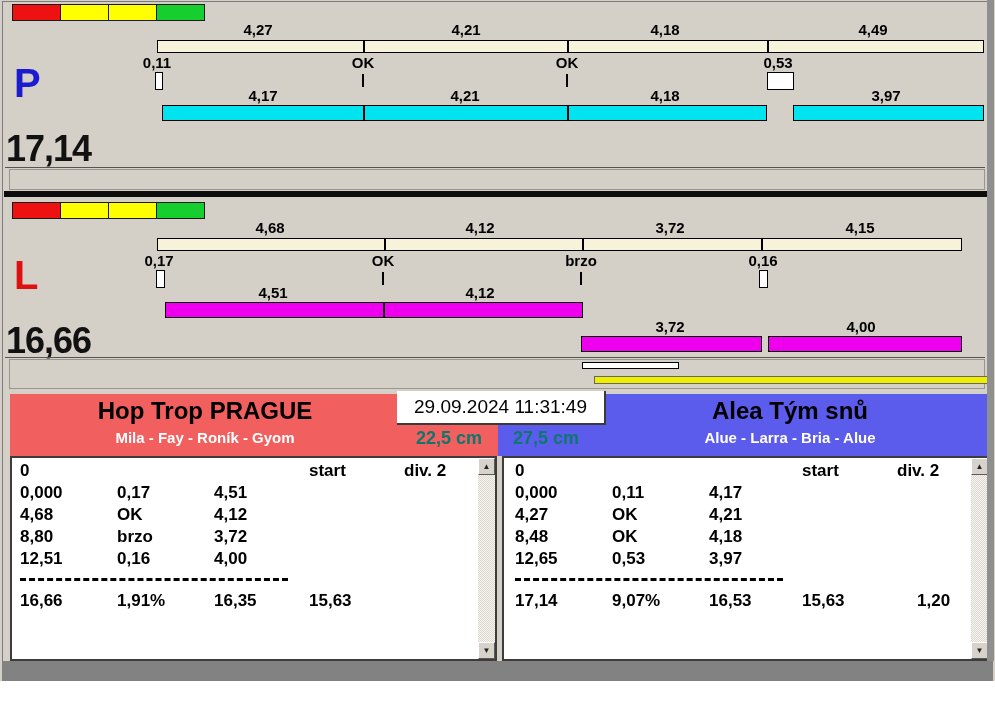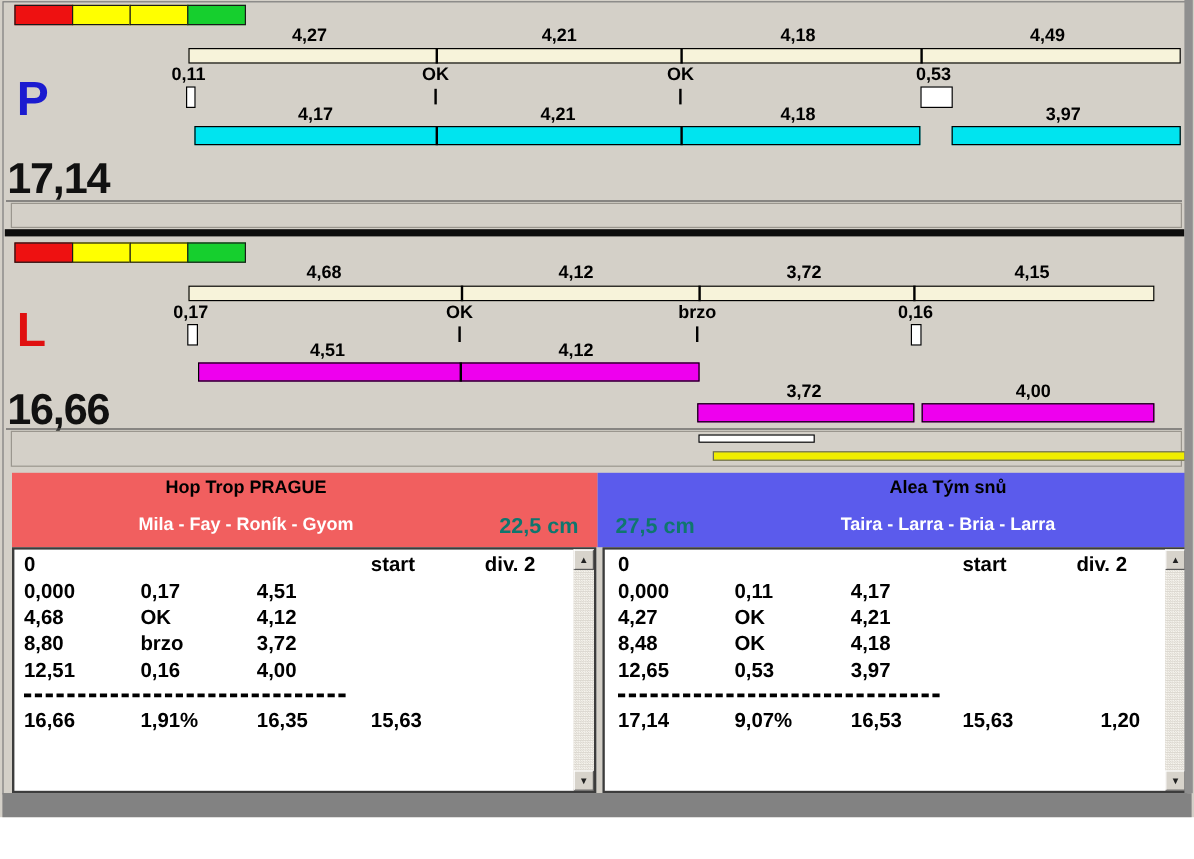--- a/index.html
+++ b/index.html
@@ -11,21 +11,21 @@
   .bar{position:absolute;box-sizing:border-box;border:1px solid #000;}
   .btick{position:absolute;top:-1px;bottom:-1px;width:2px;background:#000;}
   .mtick{position:absolute;width:2px;height:13px;background:#000;}
   .mrect{position:absolute;height:18px;background:#fff;border:1px solid #000;box-sizing:border-box;}
   .letter{position:absolute;font-weight:bold;font-size:40px;line-height:1;}
   .laneTotal{position:absolute;font-weight:bold;font-size:36px;line-height:1;color:#111;letter-spacing:-1px;}
   .hline{position:absolute;height:1px;background:#555;left:5px;width:980px;}
   .strip{position:absolute;border:1px solid #9a968e;box-sizing:border-box;}
   .sep{position:absolute;left:4px;width:983px;height:6px;background:#0d0d0d;}
   .teamhdr{position:absolute;top:394px;height:62px;}
-  .hdrTitle{position:absolute;transform:translateX(-50%);font-weight:bold;font-size:15px;color:#000;white-space:nowrap;line-height:1;}
+  .hdrTitle{position:absolute;transform:translateX(-50%);font-weight:bold;font-size:24px;color:#000;white-space:nowrap;line-height:1;}
   .hdrSub{position:absolute;transform:translateX(-50%);font-weight:bold;font-size:15px;color:#fff;white-space:nowrap;line-height:1;}
   .handicap{position:absolute;transform:translateX(-50%);font-weight:bold;font-size:18px;color:#0f766e;white-space:nowrap;line-height:1;}
   #datebox{position:absolute;left:397px;top:391px;width:209px;height:34px;background:#fff;border-right:2px solid #3a3a3a;border-bottom:2px solid #3a3a3a;box-sizing:border-box;display:flex;align-items:center;justify-content:center;font-size:19px;color:#000;white-space:nowrap;}
   .list{position:absolute;top:456px;height:205px;background:#fff;border:2px solid #3c3c3c;box-sizing:border-box;}
   .cell{position:absolute;font-weight:bold;font-size:17px;color:#000;white-space:nowrap;line-height:1;}
   .dash{position:absolute;border-top:3px dashed #000;width:268px;height:0;}
   .sbwrap{position:absolute;right:0;top:0;bottom:0;width:17px;background:#efede7;
           background-image:conic-gradient(#f7f5ef 25%,#dbd7cf 0 50%,#f7f5ef 0 75%,#dbd7cf 0);
           background-size:2px 2px;}
   .sbbtn{position:absolute;left:0;width:17px;height:17px;background:#d7d3cb;border:1px solid;border-color:#fff #5a5a5a #5a5a5a #fff;box-sizing:border-box;display:flex;align-items:center;justify-content:center;font-size:8px;color:#222;line-height:1;cursor:default;}
@@ -129,23 +129,24 @@
   <div class="bar" style="left: 594px; top: 376px; width: 394px; height: 8px; border-color: rgb(102, 102, 102); background: rgb(240, 238, 0);"></div>
 
   <div class="teamhdr" style="left: 10px; width: 488px; background: rgb(241, 95, 95);"></div>
   <div class="teamhdr" style="left: 498px; width: 492px; background: rgb(91, 91, 236);"></div>
 
   <span class="hdrTitle" style="left:205px;top:399px;">Hop Trop PRAGUE</span>
   <span class="hdrSub" style="left:205px;top:430px;">Mila - Fay - Roník - Gyom</span>
   <span class="handicap" style="left:449px;top:429px;">22,5 cm</span>
 
   <span class="hdrTitle" style="left:790px;top:399px;">Alea Tým snů</span>
-  <span class="hdrSub" style="left:790px;top:430px;">Taira - Larra - Bria - Larra</span>
+  <span class="hdrSub" style="left:790px;top:430px;">Alue - Larra - Bria - Alue</span>
   <span class="handicap" style="left:546px;top:429px;text-align:center;">27,5 cm</span>
 
+  <div id="datebox">29.09.2024 11:31:49</div>
 
   <div class="list" style="left:10px;width:487px;">
     <span class="cell" style="left:8px;top:4px;">0</span>
     <span class="cell" style="left:297px;top:4px;">start</span>
     <span class="cell" style="left:392px;top:4px;">div. 2</span>
 
     <span class="cell" style="left:8px;top:26px;">0,000</span>
     <span class="cell" style="left:105px;top:26px;">0,17</span>
     <span class="cell" style="left:202px;top:26px;">4,51</span>
 

